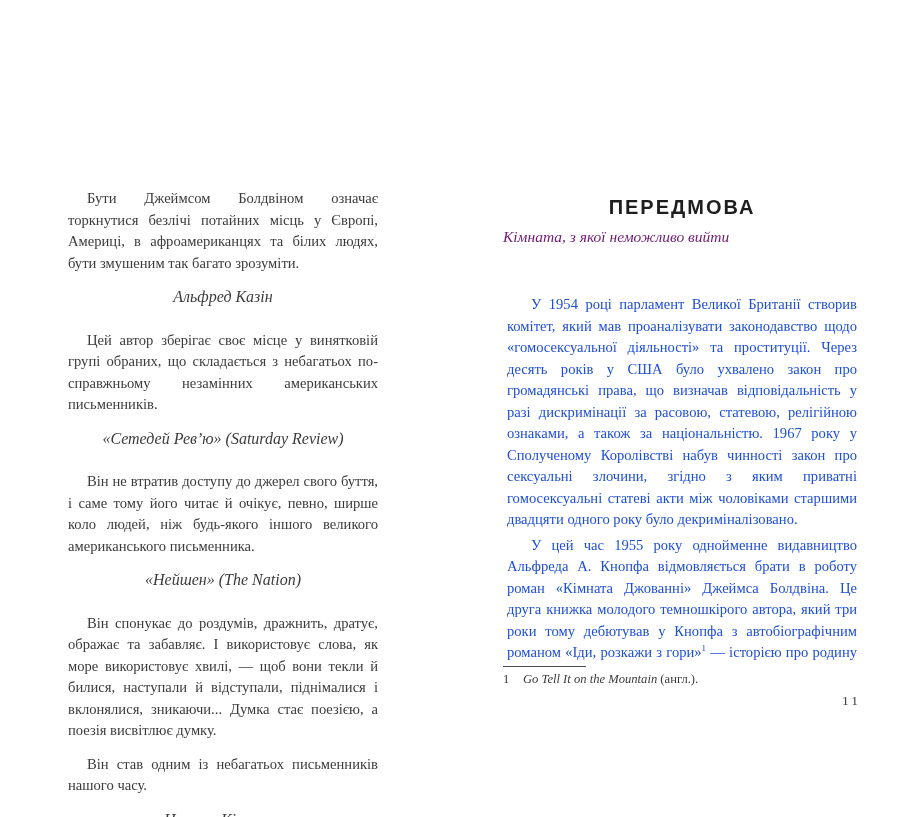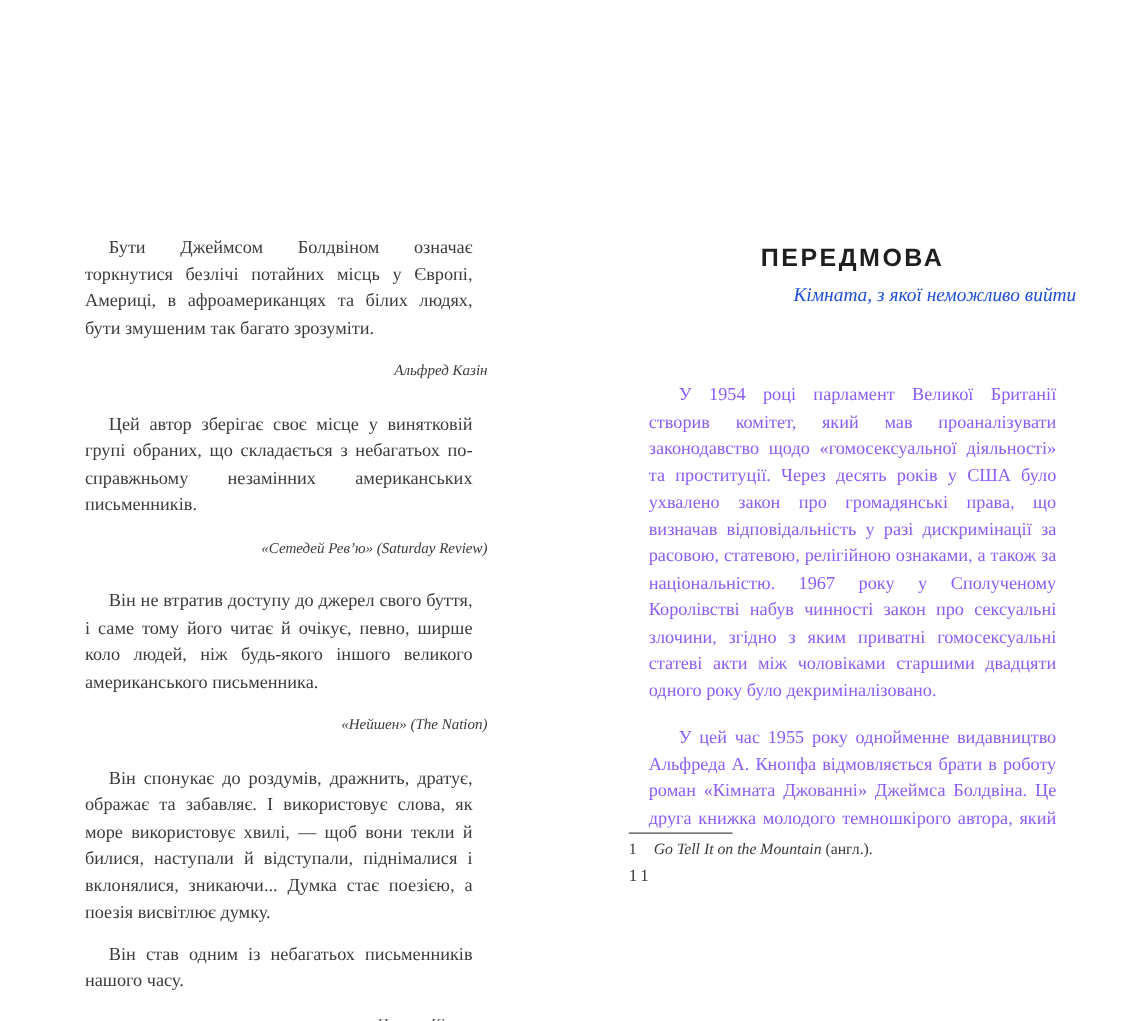--- a/index.html
+++ b/index.html
@@ -25,24 +25,24 @@
   .epigraph-text {
     margin: 12px;
     font-size: 14.6px;
     line-height: 21.5px;
     text-align: justify;
     text-indent: 19px;
     color: #3b3b3b;
   }
   .epigraph-attribution {
     margin: 1px 0 22px 0;
-    font-size: 12px;
+    font-size: 16px;
     line-height: 21.5px;
     font-style: italic;
-    text-align: right;
+    text-align: center;
     color: #3b3b3b;
   }
   
   .page-right {
     position: absolute;
     left: 503px; top: 0;
     width: 358px; height: 577px;
   }
   .chapter-heading {
     position: absolute;
@@ -55,37 +55,37 @@
     letter-spacing: 2px;
     text-align: center;
     color: #1e1e1e;
   }
   .chapter-subtitle {
     position: absolute;
     top: 228px; left: 0;
     width: 100%;
     font-size: 15.5px;
     font-style: italic;
-    text-align: right;
-    color: #1d4ed8;
+    text-align: left;
+    color: #701a75;
   }
   .body-text {
     position: absolute;
     top: 290px; left: 0;
     width: 358px;
     max-height: 372px;
     overflow: hidden;
   }
   .body-par {
-    margin: 16px;
+    margin: 4px;
     font-size: 14.6px;
     line-height: 21.5px;
     text-align: justify;
     text-indent: 24px;
-    color: #8b5cf6;
+    color: #1d4ed8;
   }
   .body-par sup {
     font-size: 9px;
     line-height: 0;
     vertical-align: super;
   }
   .footnote-area {
     position: absolute;
     top: 666px; left: 0;
     width: 358px;
@@ -99,21 +99,21 @@
     font-size: 12.6px;
     line-height: 17px;
     color: #3b3b3b;
   }
   .footnote-number { display: inline-block; min-width: 20px; }
   .footnote-work-title { font-style: italic; }
   .page-number {
     position: absolute;
     top: 693px; left: 0;
     width: 100%;
-    text-align: left;
+    text-align: right;
     font-size: 13.5px;
     letter-spacing: 3px;
     color: #3b3b3b;
   }
 </style>
 </head>
 <body>
 
 <div class="spread">
 

